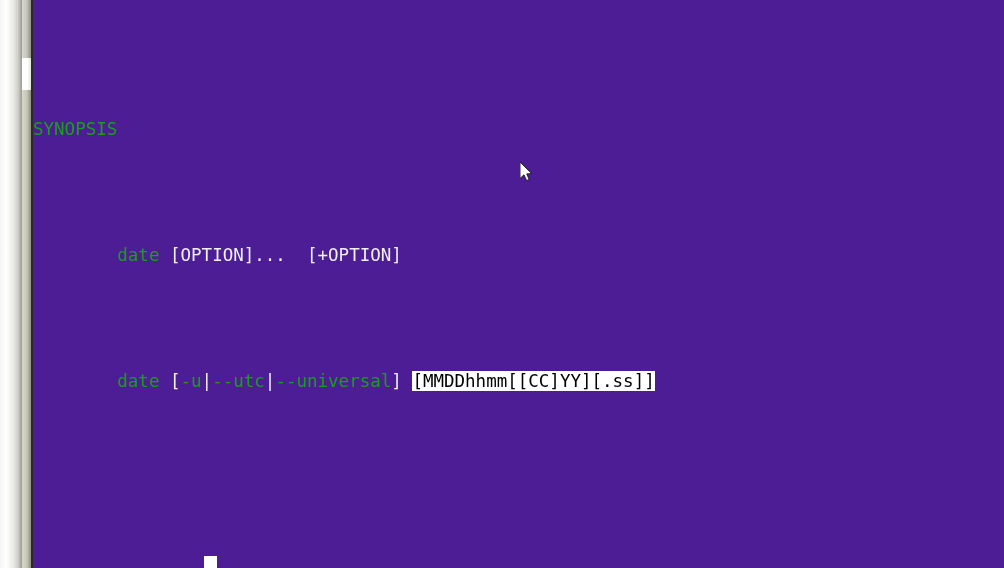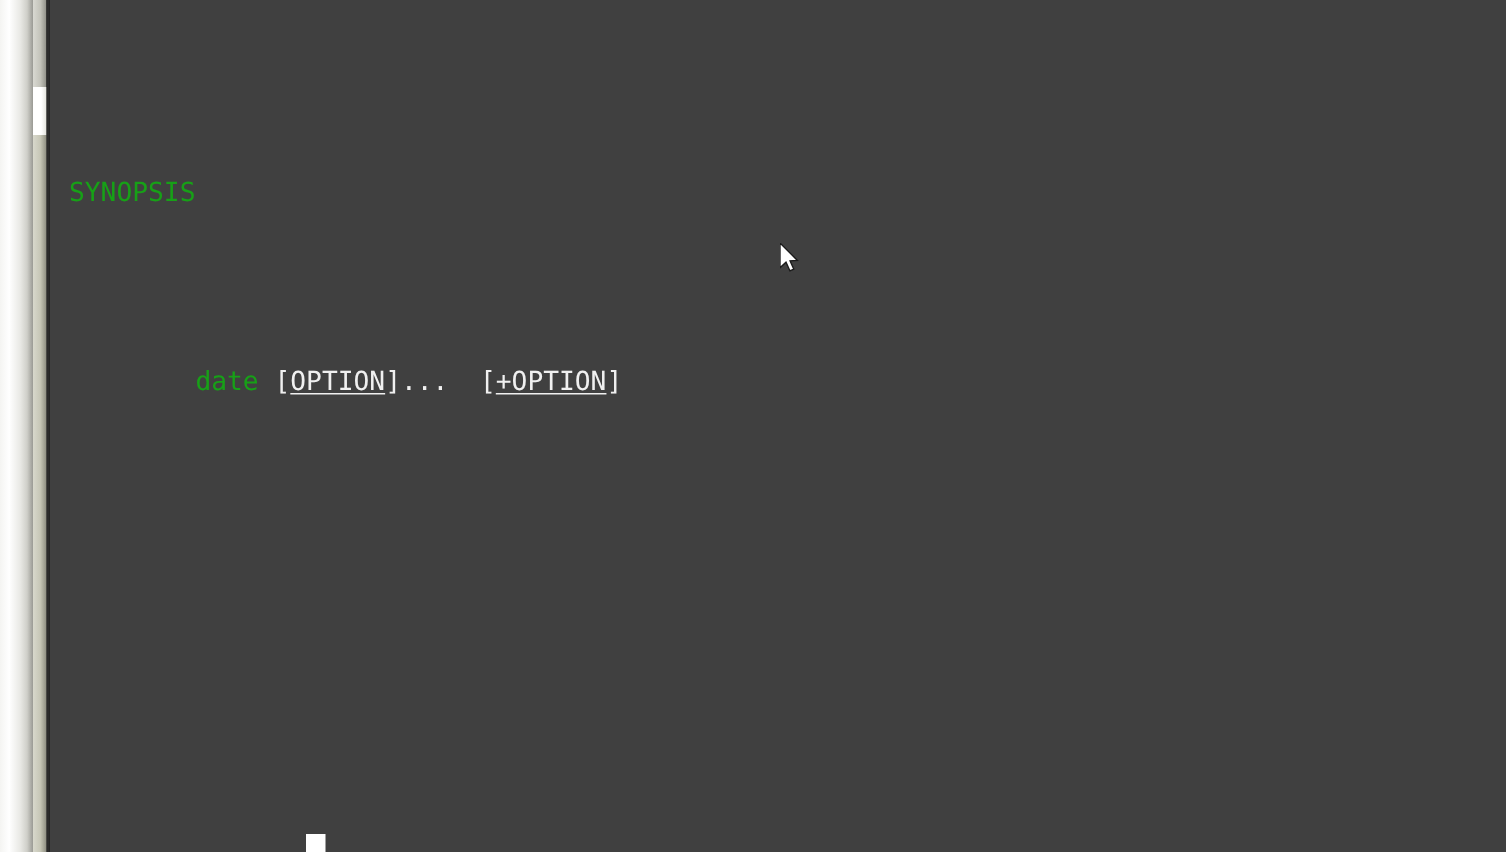--- a/index.html
+++ b/index.html
@@ -58,37 +58,36 @@
     width: 2px; height: 568px;
     background: #2b2b2b;
     z-index: 6;
   }
 
   
   #term {
     position: absolute;
     left: 33px; top: 0;
     width: 971px; height: 568px;
-    background: #404040;
+    background: #4c1d95;
     font-size: 17.5px;
     line-height: 25.2px;
     color: #e8e8e8;
     white-space: pre;
     letter-spacing: 0px;
     padding-top: 16px;
     box-sizing: border-box;
     z-index: 2;
-    padding-left: 13px;
   }
   .line { height: 25.2px; }
   .blank { height: 25.2px; }
 
   .g  { color: #17a017; }              
   .w  { color: #f0f0f0; }              
-  .u  { text-decoration: underline; text-underline-offset: 2px; }
+  .u  { text-underline-offset: 2px; }
   .hl { background: #ffffff; color: #000000; }
 
   
   #mouse-cursor {
     position: absolute;
     left: 520px;
     top: 162px;
     width: 14px;
     height: 22px;
     z-index: 20;
@@ -118,20 +117,21 @@
 
   <div id="term">
 
     
     <div class="line"><span class="g">SYNOPSIS</span></div>
 
     
     <div class="line"><span>        </span><span class="g">date</span><span class="w"> </span><span class="w">[</span><span class="w u">OPTION</span><span class="w">]...  [</span><span class="w u">+OPTION</span><span class="w">]</span></div>
 
     
+    <div class="line"><span>        </span><span class="g">date</span><span class="w"> [</span><span class="g u">-u</span><span class="w">|</span><span class="g u">--utc</span><span class="w">|</span><span class="g u">--universal</span><span class="w">] </span><span class="hl u">[MMDDhhmm[[CC]YY][.ss]]</span></div>
 
     <div class="blank"></div>
 
     
     
 
     
     
     
 

